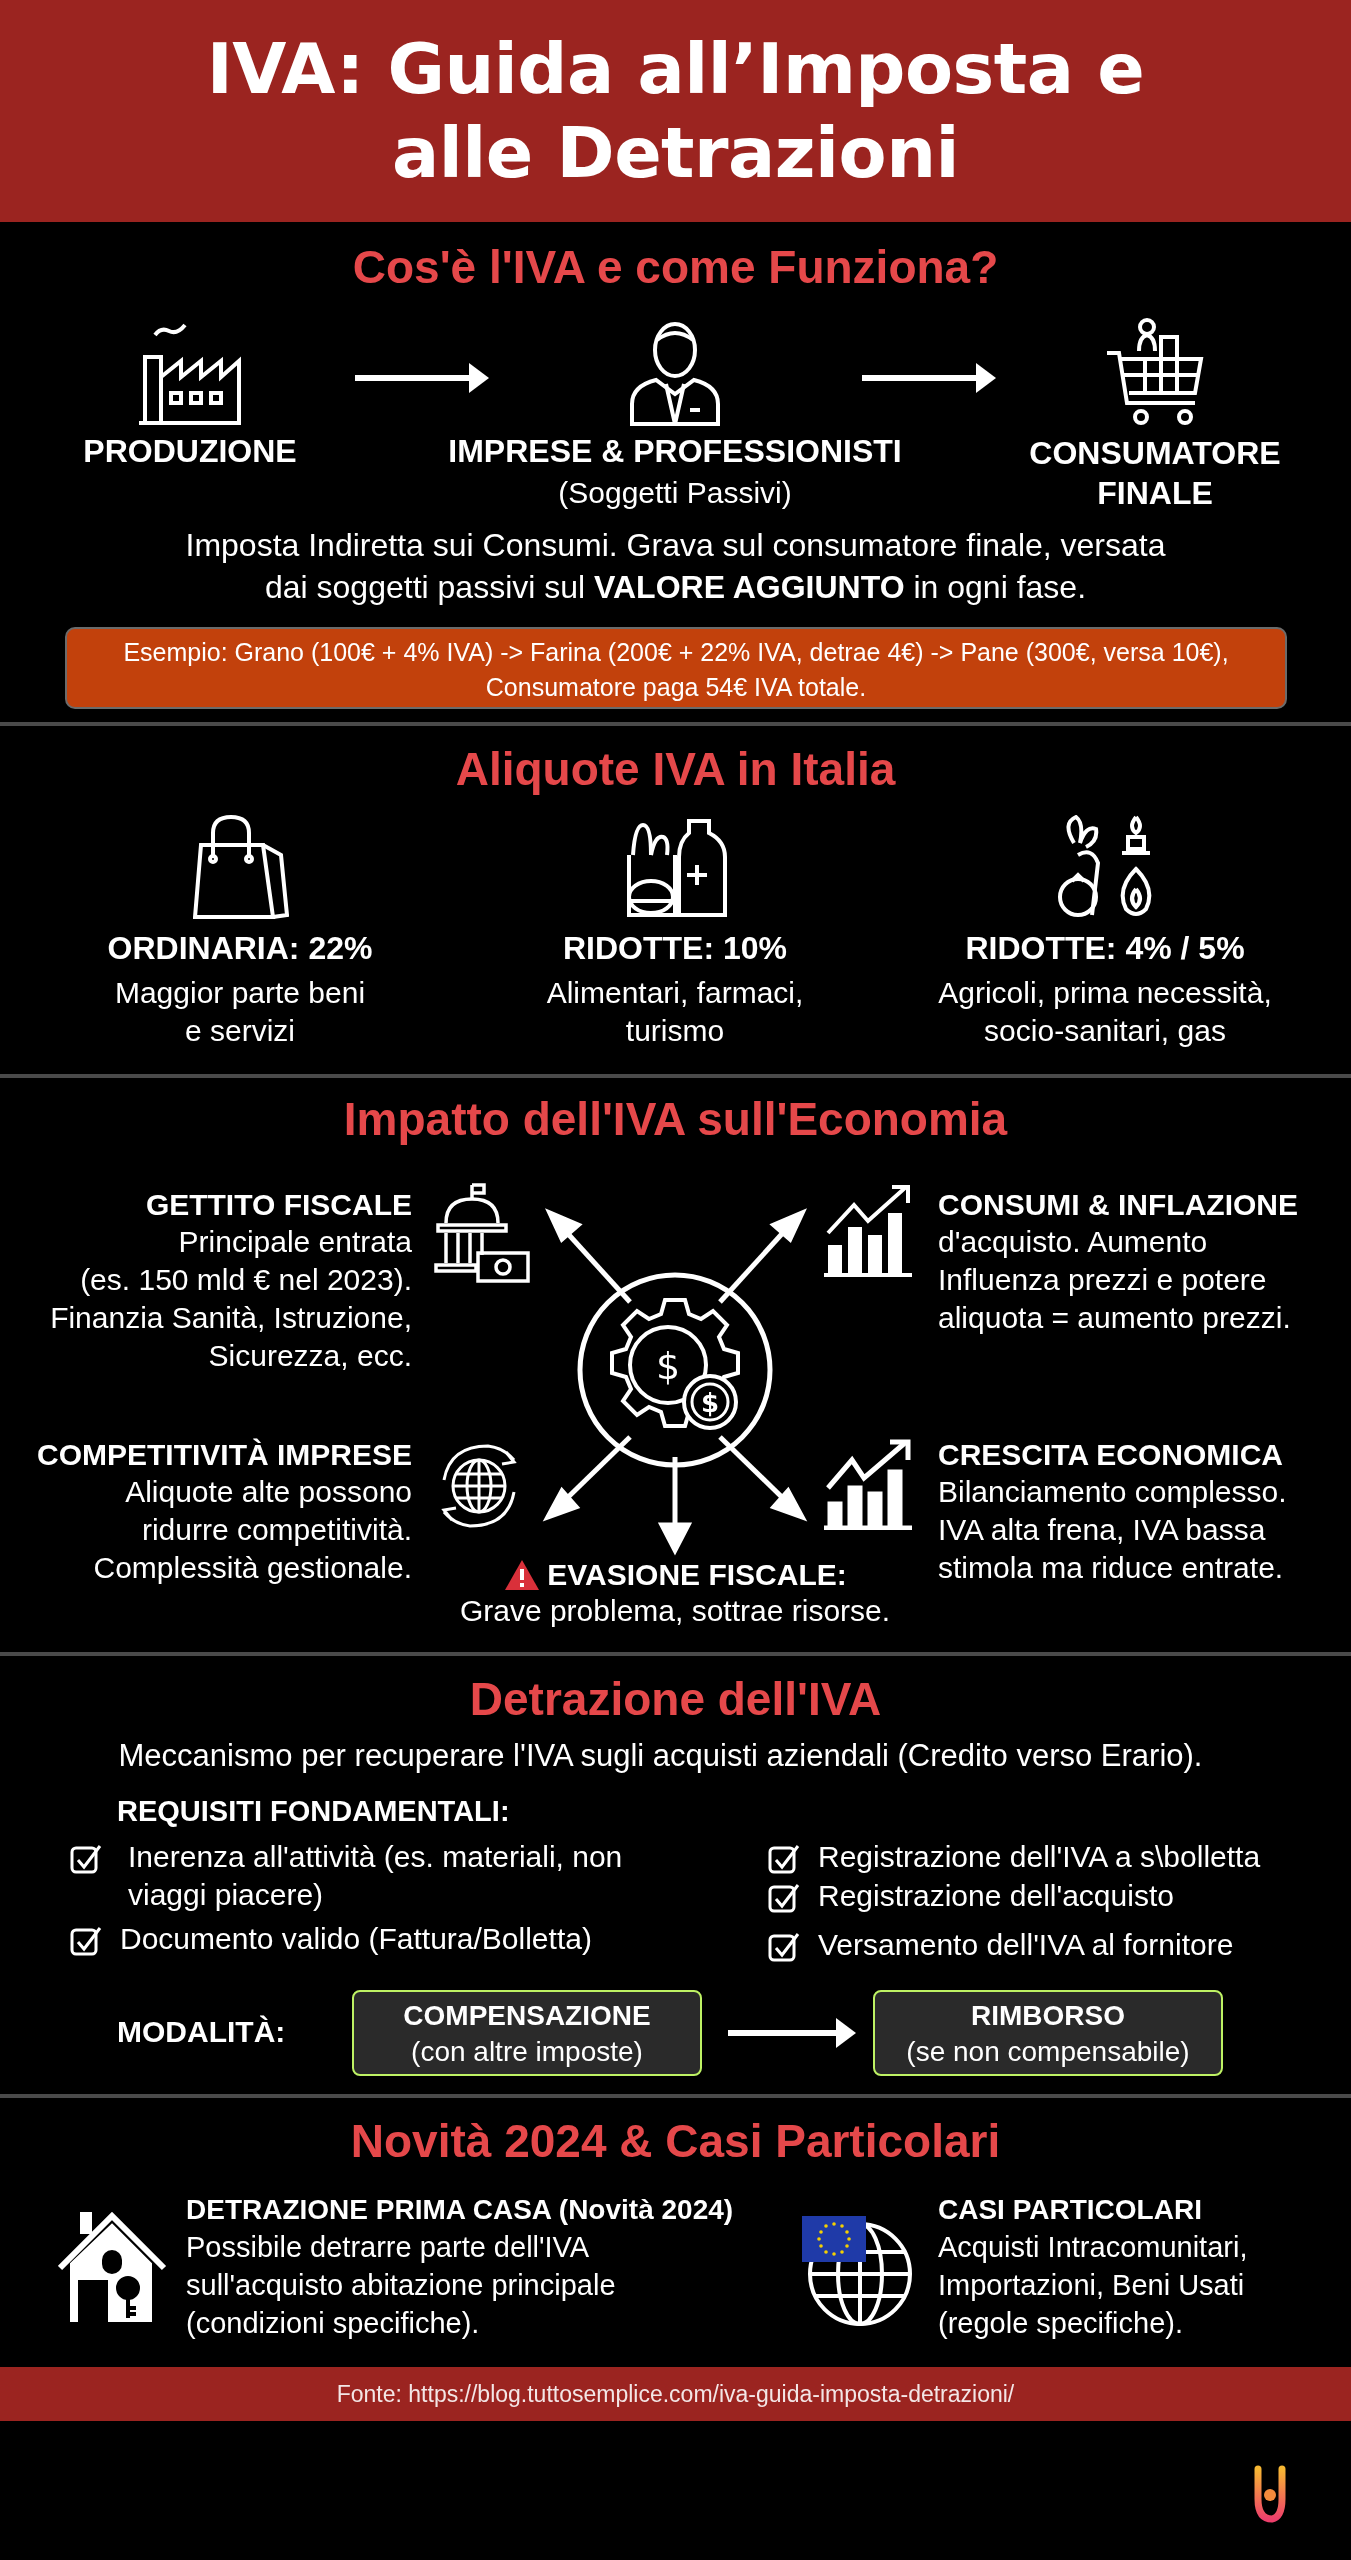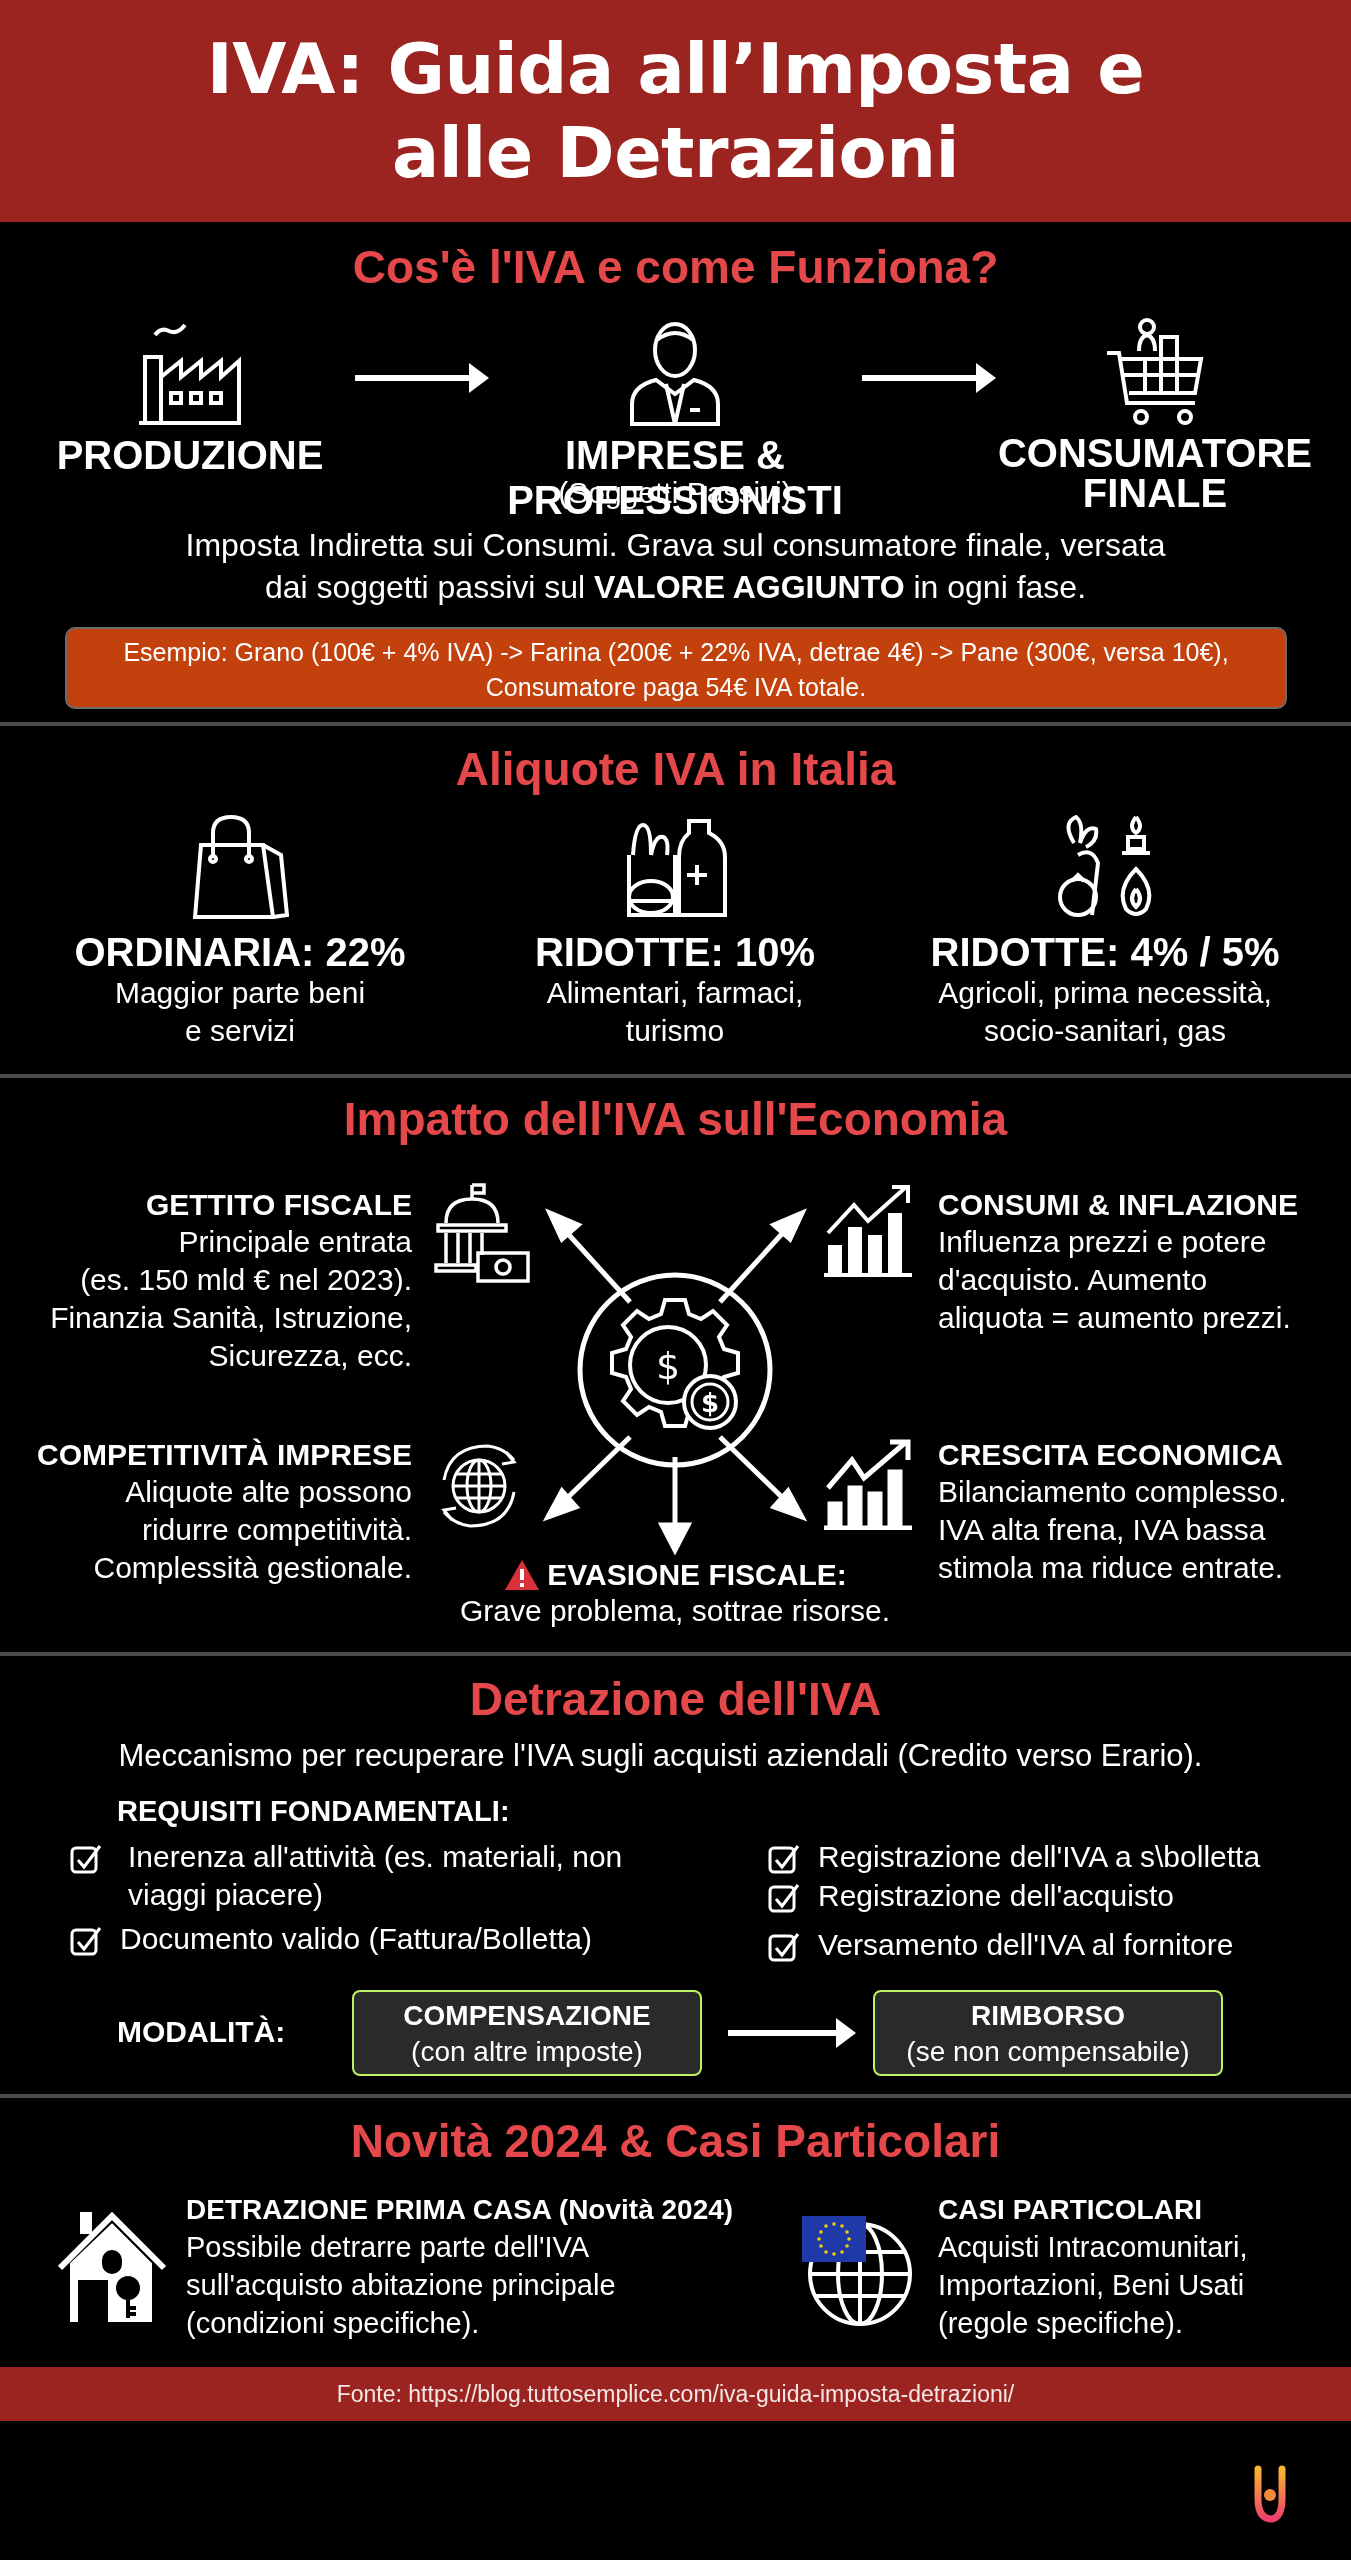--- a/index.html
+++ b/index.html
@@ -19,21 +19,21 @@
     letter-spacing: -0.5px;
   }
   .divider { position: absolute; left: 0; width: 1351px; height: 4px; background: #4a4a4a; }
   .sec-title {
     position: absolute; left: 0; width: 1351px; text-align: center;
     color: #e5484a; font-weight: bold; font-size: 46px;
     font-family: "Liberation Sans", sans-serif;
   }
   .abs { position: absolute; }
   .center { text-align: center; }
-  .lbl { font-family: "Liberation Sans", sans-serif; font-weight: bold; font-size: 40px; }
+  .lbl { font-family: "Liberation Sans", sans-serif; font-weight: bold; font-size: 32px; }
   .txt { font-family: "Liberation Sans", sans-serif; font-size: 30px; line-height: 38px; }
   .arrow-h { position: absolute; height: 6px; background: #fff; }
   .arrow-h::after {
     content: ""; position: absolute; right: -16px; top: -12px;
     border-left: 20px solid #fff; border-top: 15px solid transparent; border-bottom: 15px solid transparent;
   }
   .example-box {
     position: absolute; left: 65px; top: 627px; width: 1222px; height: 82px;
     background: #c2410c; border: 2px solid #6b6b6b; border-radius: 10px;
     text-align: center; font-family: "Liberation Sans", sans-serif; font-size: 25px; line-height: 35px;
@@ -232,22 +232,22 @@
       <path d="M70 2 H86 V18"></path>
     <rect x="8" y="62" width="10" height="26" fill="#fff"></rect>
       <rect x="28" y="44" width="10" height="44" fill="#fff"></rect>
       <rect x="48" y="52" width="10" height="36" fill="#fff"></rect>
       <rect x="68" y="30" width="10" height="58" fill="#fff"></rect>
     <line x1="2" y1="90" x2="90" y2="90"></line>
   </svg>
 </div>
 <div class="abs" style="left:938px;top:1187px;width:400px;">
   <div class="lbl" style="font-size:30px;line-height:36px;">CONSUMI &amp; INFLAZIONE</div>
+  <div class="txt">d'acquisto. Aumento</div>
   <div class="txt">Influenza prezzi e potere</div>
-  <div class="txt">d'acquisto. Aumento</div>
   <div class="txt">aliquota = aumento prezzi.</div>
 </div>
 
 <div class="abs" style="left:434px;top:1440px;">
   <svg width="90" height="92" viewBox="0 0 90 92" fill="none" stroke="#fff" stroke-width="3">
     <path d="M10 40 q6 -34 44 -34 q16 2 26 14"></path>
       <path d="M72 12 L80 22 L68 24"></path>
     <path d="M80 52 q-6 34 -44 34 q-16 -2 -26 -14"></path>
       <path d="M18 80 L10 70 L22 68"></path>
     <circle cx="45" cy="46" r="26"></circle>

